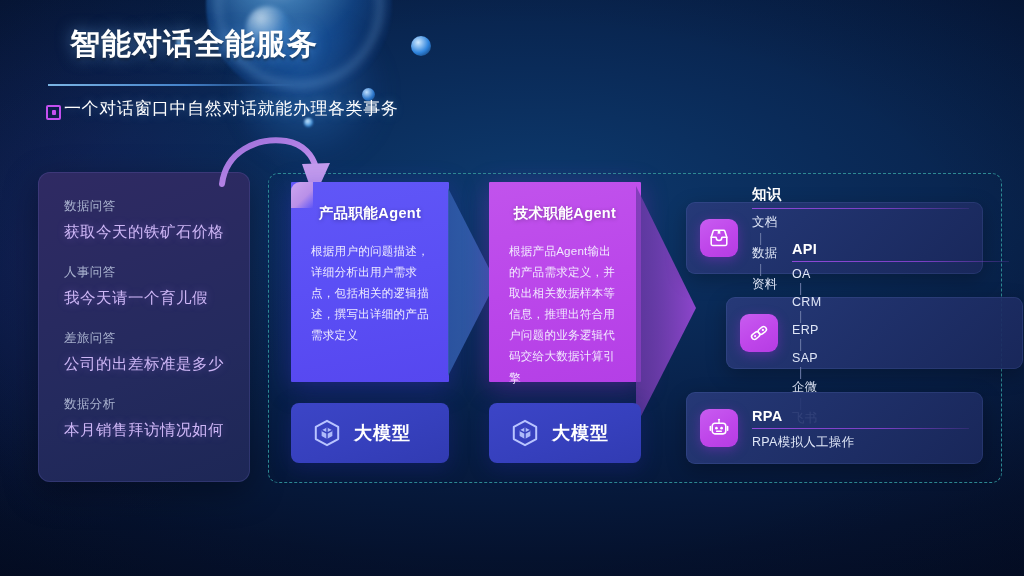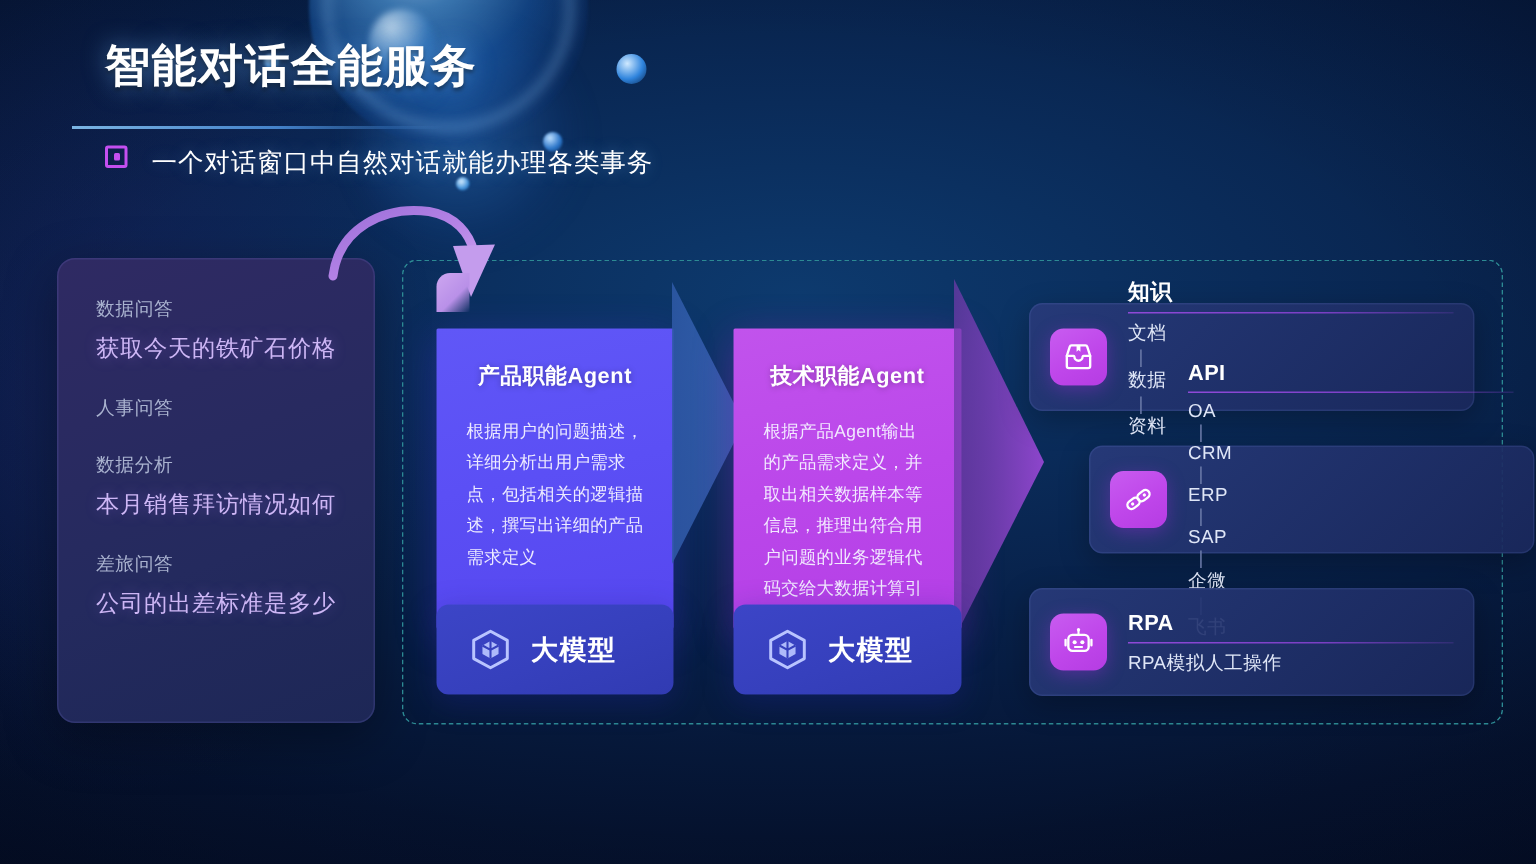--- a/index.html
+++ b/index.html
@@ -61,21 +61,21 @@
   #page-title {
     font-size:30px; font-weight:700; color:#ffffff; letter-spacing:1px;
     text-shadow:0 0 16px rgba(120,190,255,.55), 0 2px 3px rgba(0,0,0,.55);
     margin-left:24px;
   }
   #title-underline {
     position:absolute; left:2px; top:60px; width:248px; height:2px;
     background:linear-gradient(90deg,#8fd0ff 0%,#4e93e0 55%,rgba(60,120,200,0) 100%);
     opacity:.85;
   }
-  #subtitle-row { position:absolute; left:46px; top:97px; display:flex; align-items:flex-start; gap:16px;margin-left:24px; }
+  #subtitle-row { position:absolute; left:46px; top:97px; display:flex; align-items:flex-end; gap:3px; }
   #subtitle-bullet {
     width:15px; height:15px; border:2.4px solid #c44ff0; border-radius:2px;
     display:flex; align-items:center; justify-content:center;
   }
   #subtitle-bullet i { display:block; width:4px; height:5px; background:#c44ff0; border-radius:1px; }
   #subtitle-text { font-size:17px; color:#ffffff; letter-spacing:.6px;
     text-shadow:0 0 10px rgba(120,190,255,.35); }
 
   
   #left-panel {
@@ -94,21 +94,21 @@
   #flow-container {
     position:absolute; left:268px; top:173px; width:734px; height:310px;
     border:1.6px dashed #2d8a93; border-radius:10px;
   }
 
   
   #entry-arrow { position:absolute; left:216px; top:128px; width:132px; height:80px; }
 
   
   .agent-card {
-    position:absolute; border-radius:1px; padding:22px 20px 0 20px; text-align:center;margin-top:37px;
+    position:absolute; border-radius:1px; padding:22px 20px 0 20px; text-align:center;
   }
   #agent-card-1 {
     left:291px; top:182px; width:158px; height:200px;
     background:linear-gradient(168deg,#6057f7 0%,#5b4ff5 48%,#5647ef 100%);
     box-shadow:0 6px 26px rgba(60,45,200,.40);
   }
   #agent-card-2 {
     left:489px; top:182px; width:152px; height:200px;
     background:linear-gradient(168deg,#c153ec 0%,#bb47ea 50%,#b43fe6 100%);
     box-shadow:0 6px 26px rgba(150,40,210,.38);
@@ -197,28 +197,29 @@
   <div id="subtitle-text">一个对话窗口中自然对话就能办理各类事务</div>
 </div>
 
 <div id="left-panel">
   <div class="qa-block">
     <div class="qa-label">数据问答</div>
     <div class="qa-value">获取今天的铁矿石价格</div>
   </div>
   <div class="qa-block">
     <div class="qa-label">人事问答</div>
+    <div class="qa-value">我今天请一个育儿假</div>
+  </div>
+  <div class="qa-block">
+    <div class="qa-label">差旅问答</div>
+    <div class="qa-value">公司的出差标准是多少</div>
   </div>
   <div class="qa-block">
     <div class="qa-label">数据分析</div>
     <div class="qa-value">本月销售拜访情况如何</div>
-  </div>
-  <div class="qa-block">
-    <div class="qa-label">差旅问答</div>
-    <div class="qa-value">公司的出差标准是多少</div>
   </div>
 </div>
 
 <div id="flow-container"></div>
 
 <svg id="entry-arrow" viewBox="0 0 132 80">
   <defs>
     <linearGradient id="arrGrad" x1="0" y1="0" x2="1" y2="1">
       <stop offset="0%" stop-color="#9c6fd8"></stop>
       <stop offset="55%" stop-color="#b483e6"></stop>

